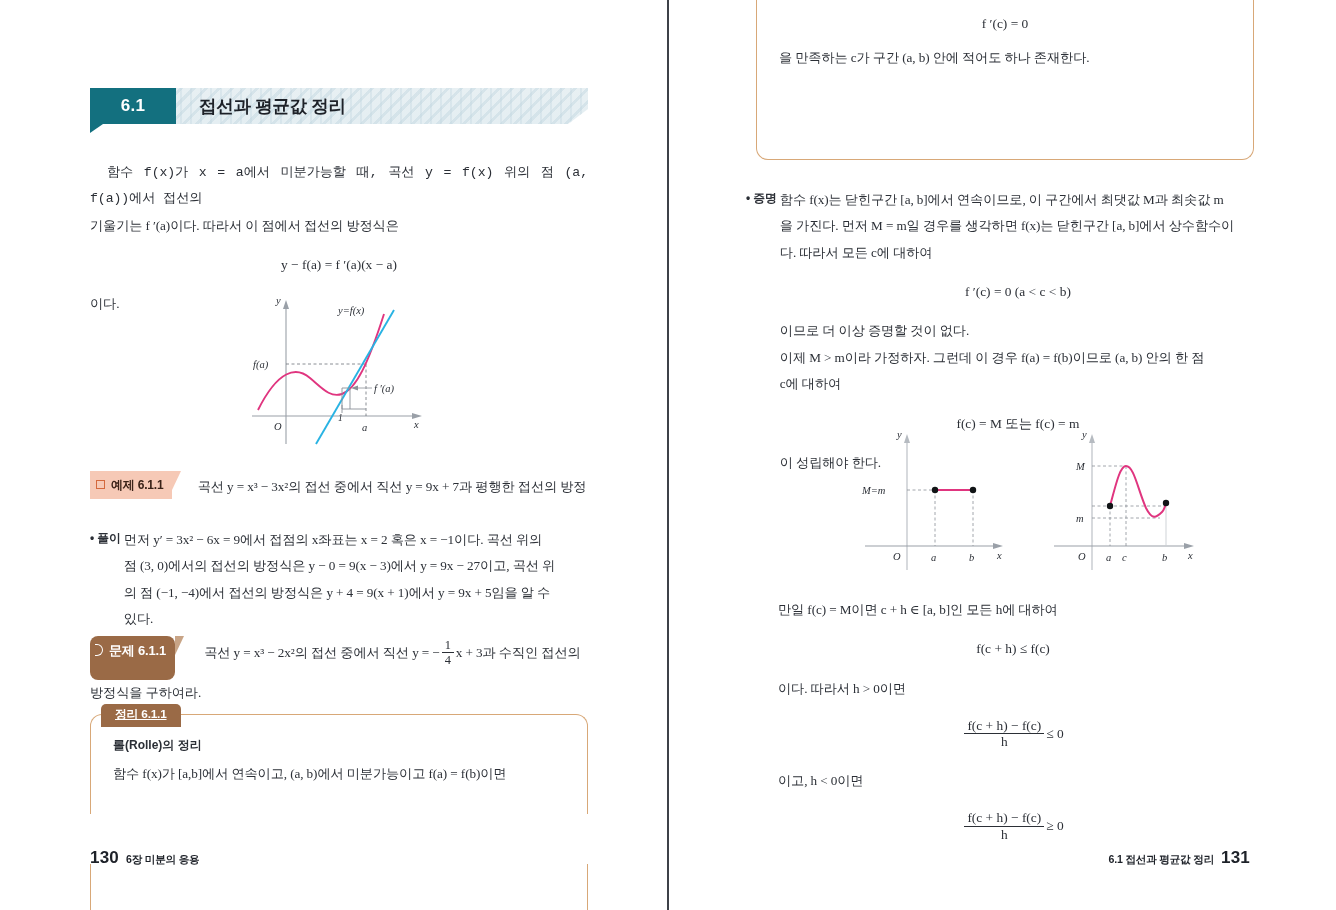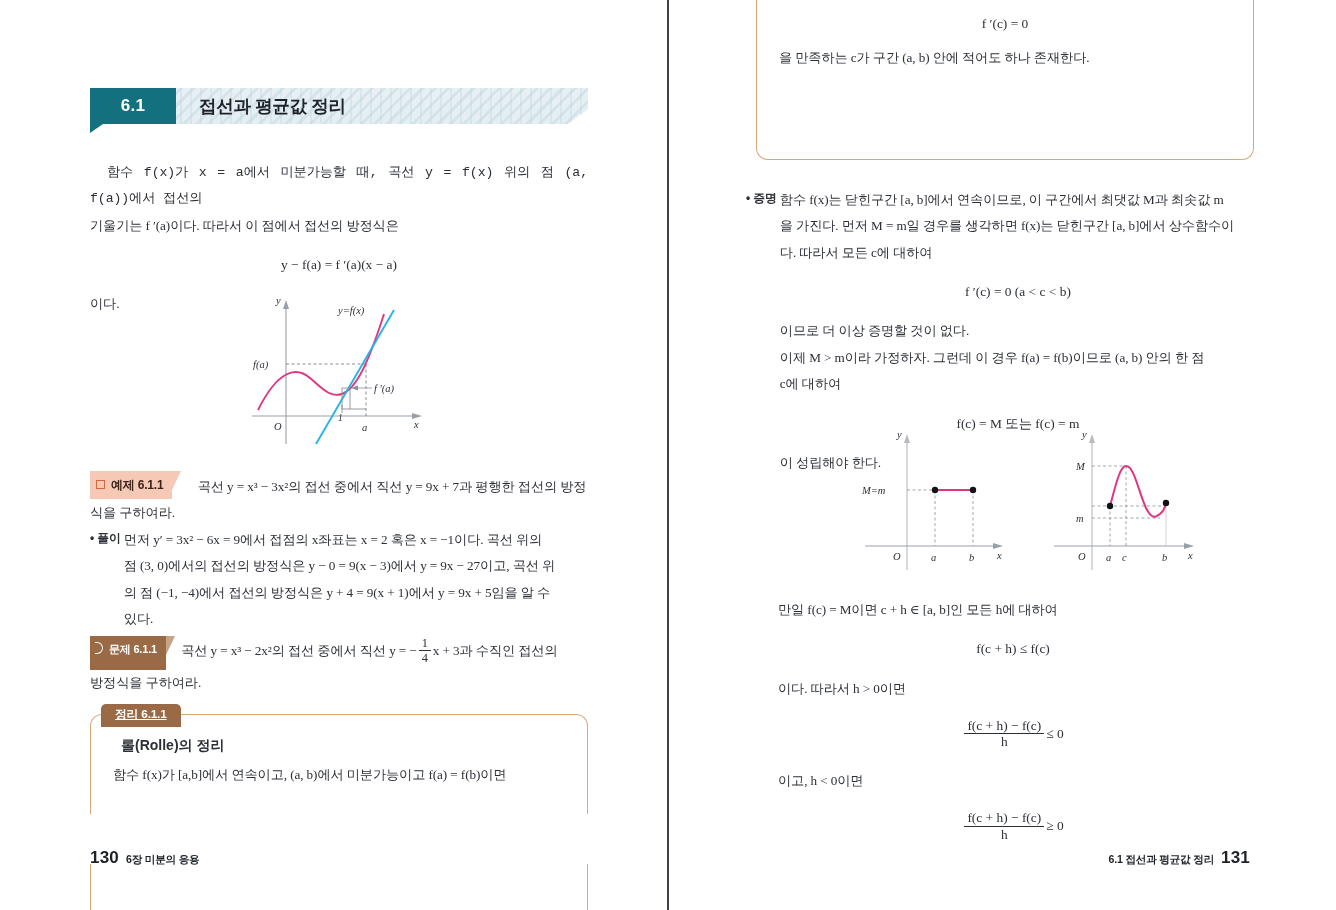--- a/index.html
+++ b/index.html
@@ -155,25 +155,26 @@
     border-left: 9px solid #f6c9b6;
     border-bottom: 19px solid transparent;
   }
 
   .tag-problem {
     display: inline-block;
     background: #9a6a46;
     color: #ffffff;
     font-family: "Liberation Sans", sans-serif;
     font-weight: bold;
-    font-size: 11px;
-    padding: 2px 9px 10px 5px;
+    font-size: 13px;
+    padding: 2px 9px 16px 5px;
     position: relative;
     letter-spacing: -0.2px;
     vertical-align: 2px;
+    border-radius: 8px;
   }
   .tag-problem::before {
     content: "";
     display: inline-block;
     width: 7px; height: 10px;
     border: 1.5px solid #ffffff;
     border-left: none;
     border-radius: 0 7px 7px 0;
     margin-right: 6px;
     vertical-align: -1px;
@@ -224,23 +225,22 @@
     font-size: 11.8px;
     padding: 3px 14px 4px;
     border-radius: 5px 5px 0 0;
     letter-spacing: -0.2px;
     text-decoration: underline;
   }
   .thm-inner { padding: 22px 20px 10px 22px; }
   .thm-name {
     font-family: "Liberation Sans", sans-serif;
     font-weight: bold;
-    font-size: 14px;
+    font-size: 12px;
     margin-bottom: 7px;
-    margin-left: 8px;
   }
 
   
   .footer {
     position: absolute;
     bottom: 42px;
     font-family: "Liberation Sans", sans-serif;
     display: flex;
     align-items: baseline;
     gap: 7px;
@@ -313,39 +313,38 @@
         <text x="136" y="100" font-size="10.5">f ′(a)</text>
         <text x="100" y="129" font-size="9.5">1</text>
       </svg>
     </div>
 
     <div class="col" style="left:90px; top:471px; width:498px;">
       <div class="para">
         <span class="tag-example">예제 6.1.1</span>
         <span style="margin-left:22px;">곡선 y = x³ − 3x²의 접선 중에서 직선 y = 9x + 7과 평행한 접선의 방정</span>
       </div>
-      <div class="para">식을 구하여라.</div>
     </div>
 
     <div class="col" style="left:90px; top:527px; width:498px;">
       <div class="hang">
         <span class="bullet-label">풀이</span>
         <div class="hang-body">
           <div class="para">먼저 y′ = 3x² − 6x = 9에서 접점의 x좌표는 x = 2 혹은 x = −1이다. 곡선 위의</div>
           <div class="para">점 (3, 0)에서의 접선의 방정식은 y − 0 = 9(x − 3)에서 y = 9x − 27이고, 곡선 위</div>
           <div class="para">의 점 (−1, −4)에서 접선의 방정식은 y + 4 = 9(x + 1)에서 y = 9x + 5임을 알 수</div>
           <div class="para">있다.</div>
         </div>
       </div>
     </div>
 
     <div class="col" style="left:90px; top:636px; width:498px;">
       <div class="para">
         <span class="tag-problem">문제 6.1.1</span>
-        <span style="margin-left:12px;">곡선 y = x³ − 2x²의 접선 중에서 직선 y = −</span><span class="frac small"><span class="num">1</span><span class="den">4</span></span><span>x + 3과 수직인 접선의</span>
+        <span style="margin-left:26px;">곡선 y = x³ − 2x²의 접선 중에서 직선 y = −</span><span class="frac small"><span class="num">1</span><span class="den">4</span></span><span>x + 3과 수직인 접선의</span>
       </div>
       <div class="para">방정식을 구하여라.</div>
     </div>
 
     <div class="thm-box" style="left:90px; top:714px; width:498px; height:200px; border-bottom:none; border-radius:12px 12px 0 0;">
       <div class="thm-tab">정리 6.1.1</div>
       <div class="thm-inner">
         <div class="thm-name">롤(Rolle)의 정리</div>
         <div class="para">함수 f(x)가 [a,b]에서 연속이고, (a, b)에서 미분가능이고 f(a) = f(b)이면</div>
       </div>

